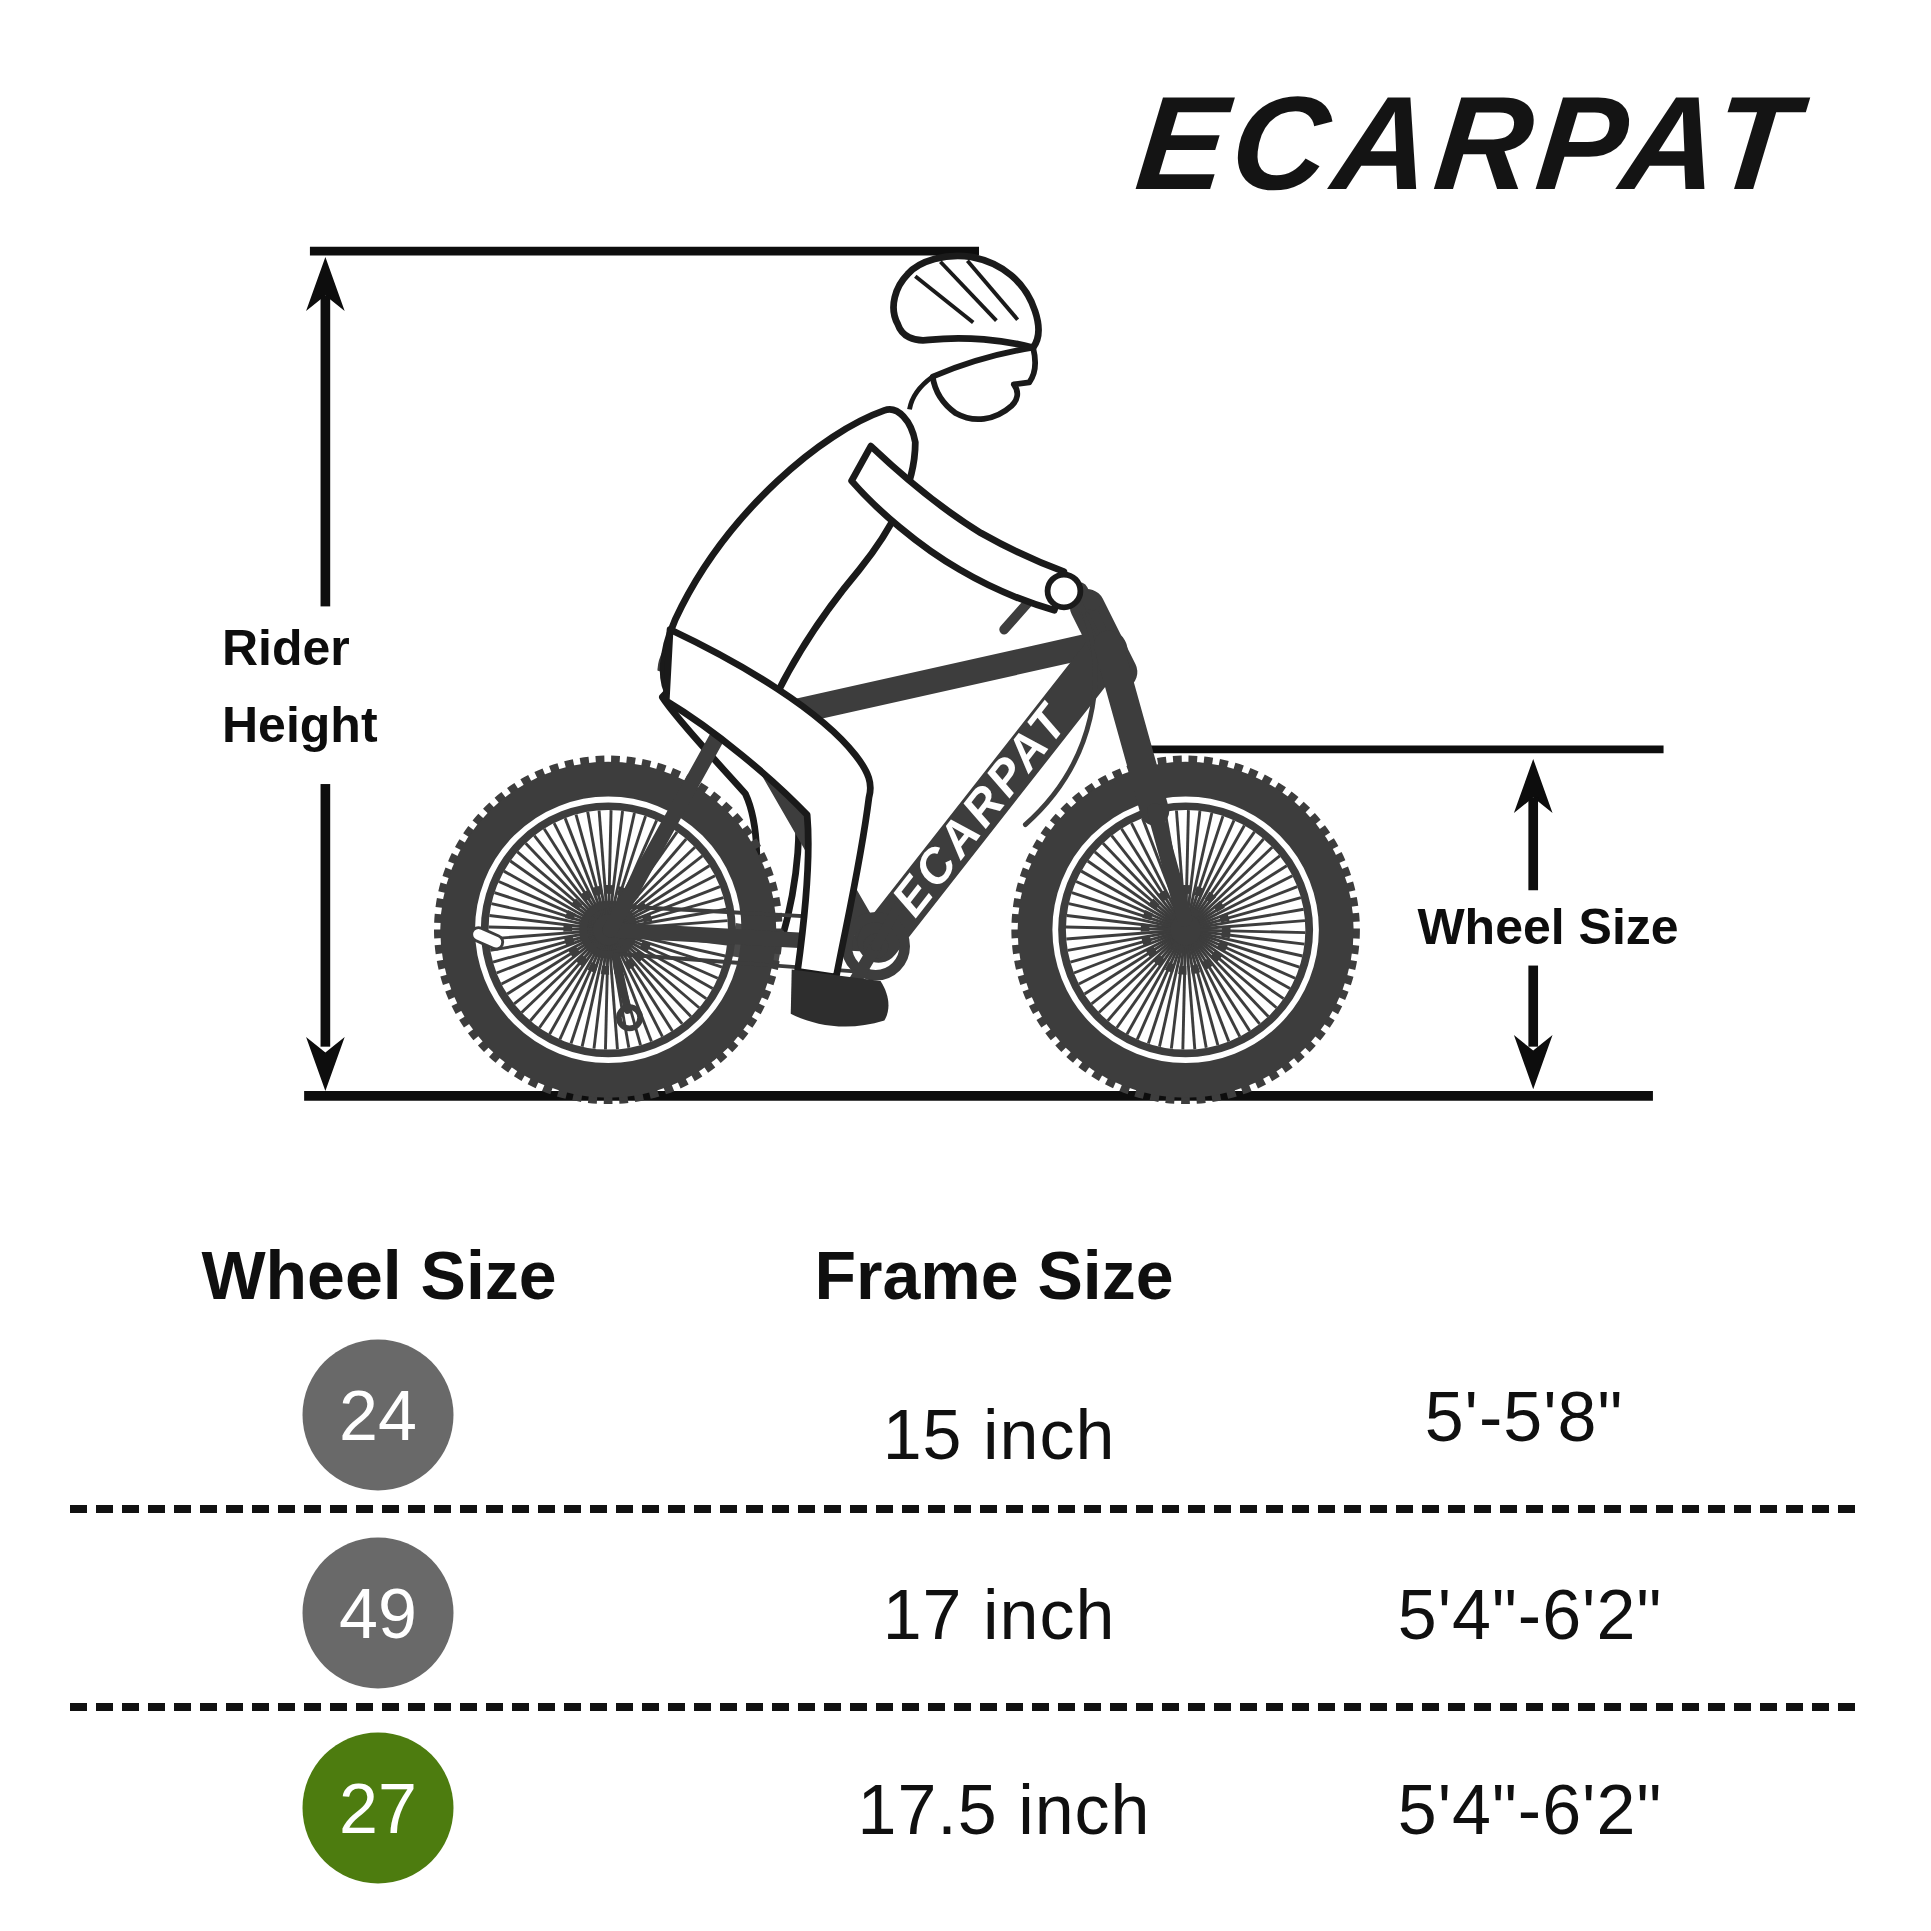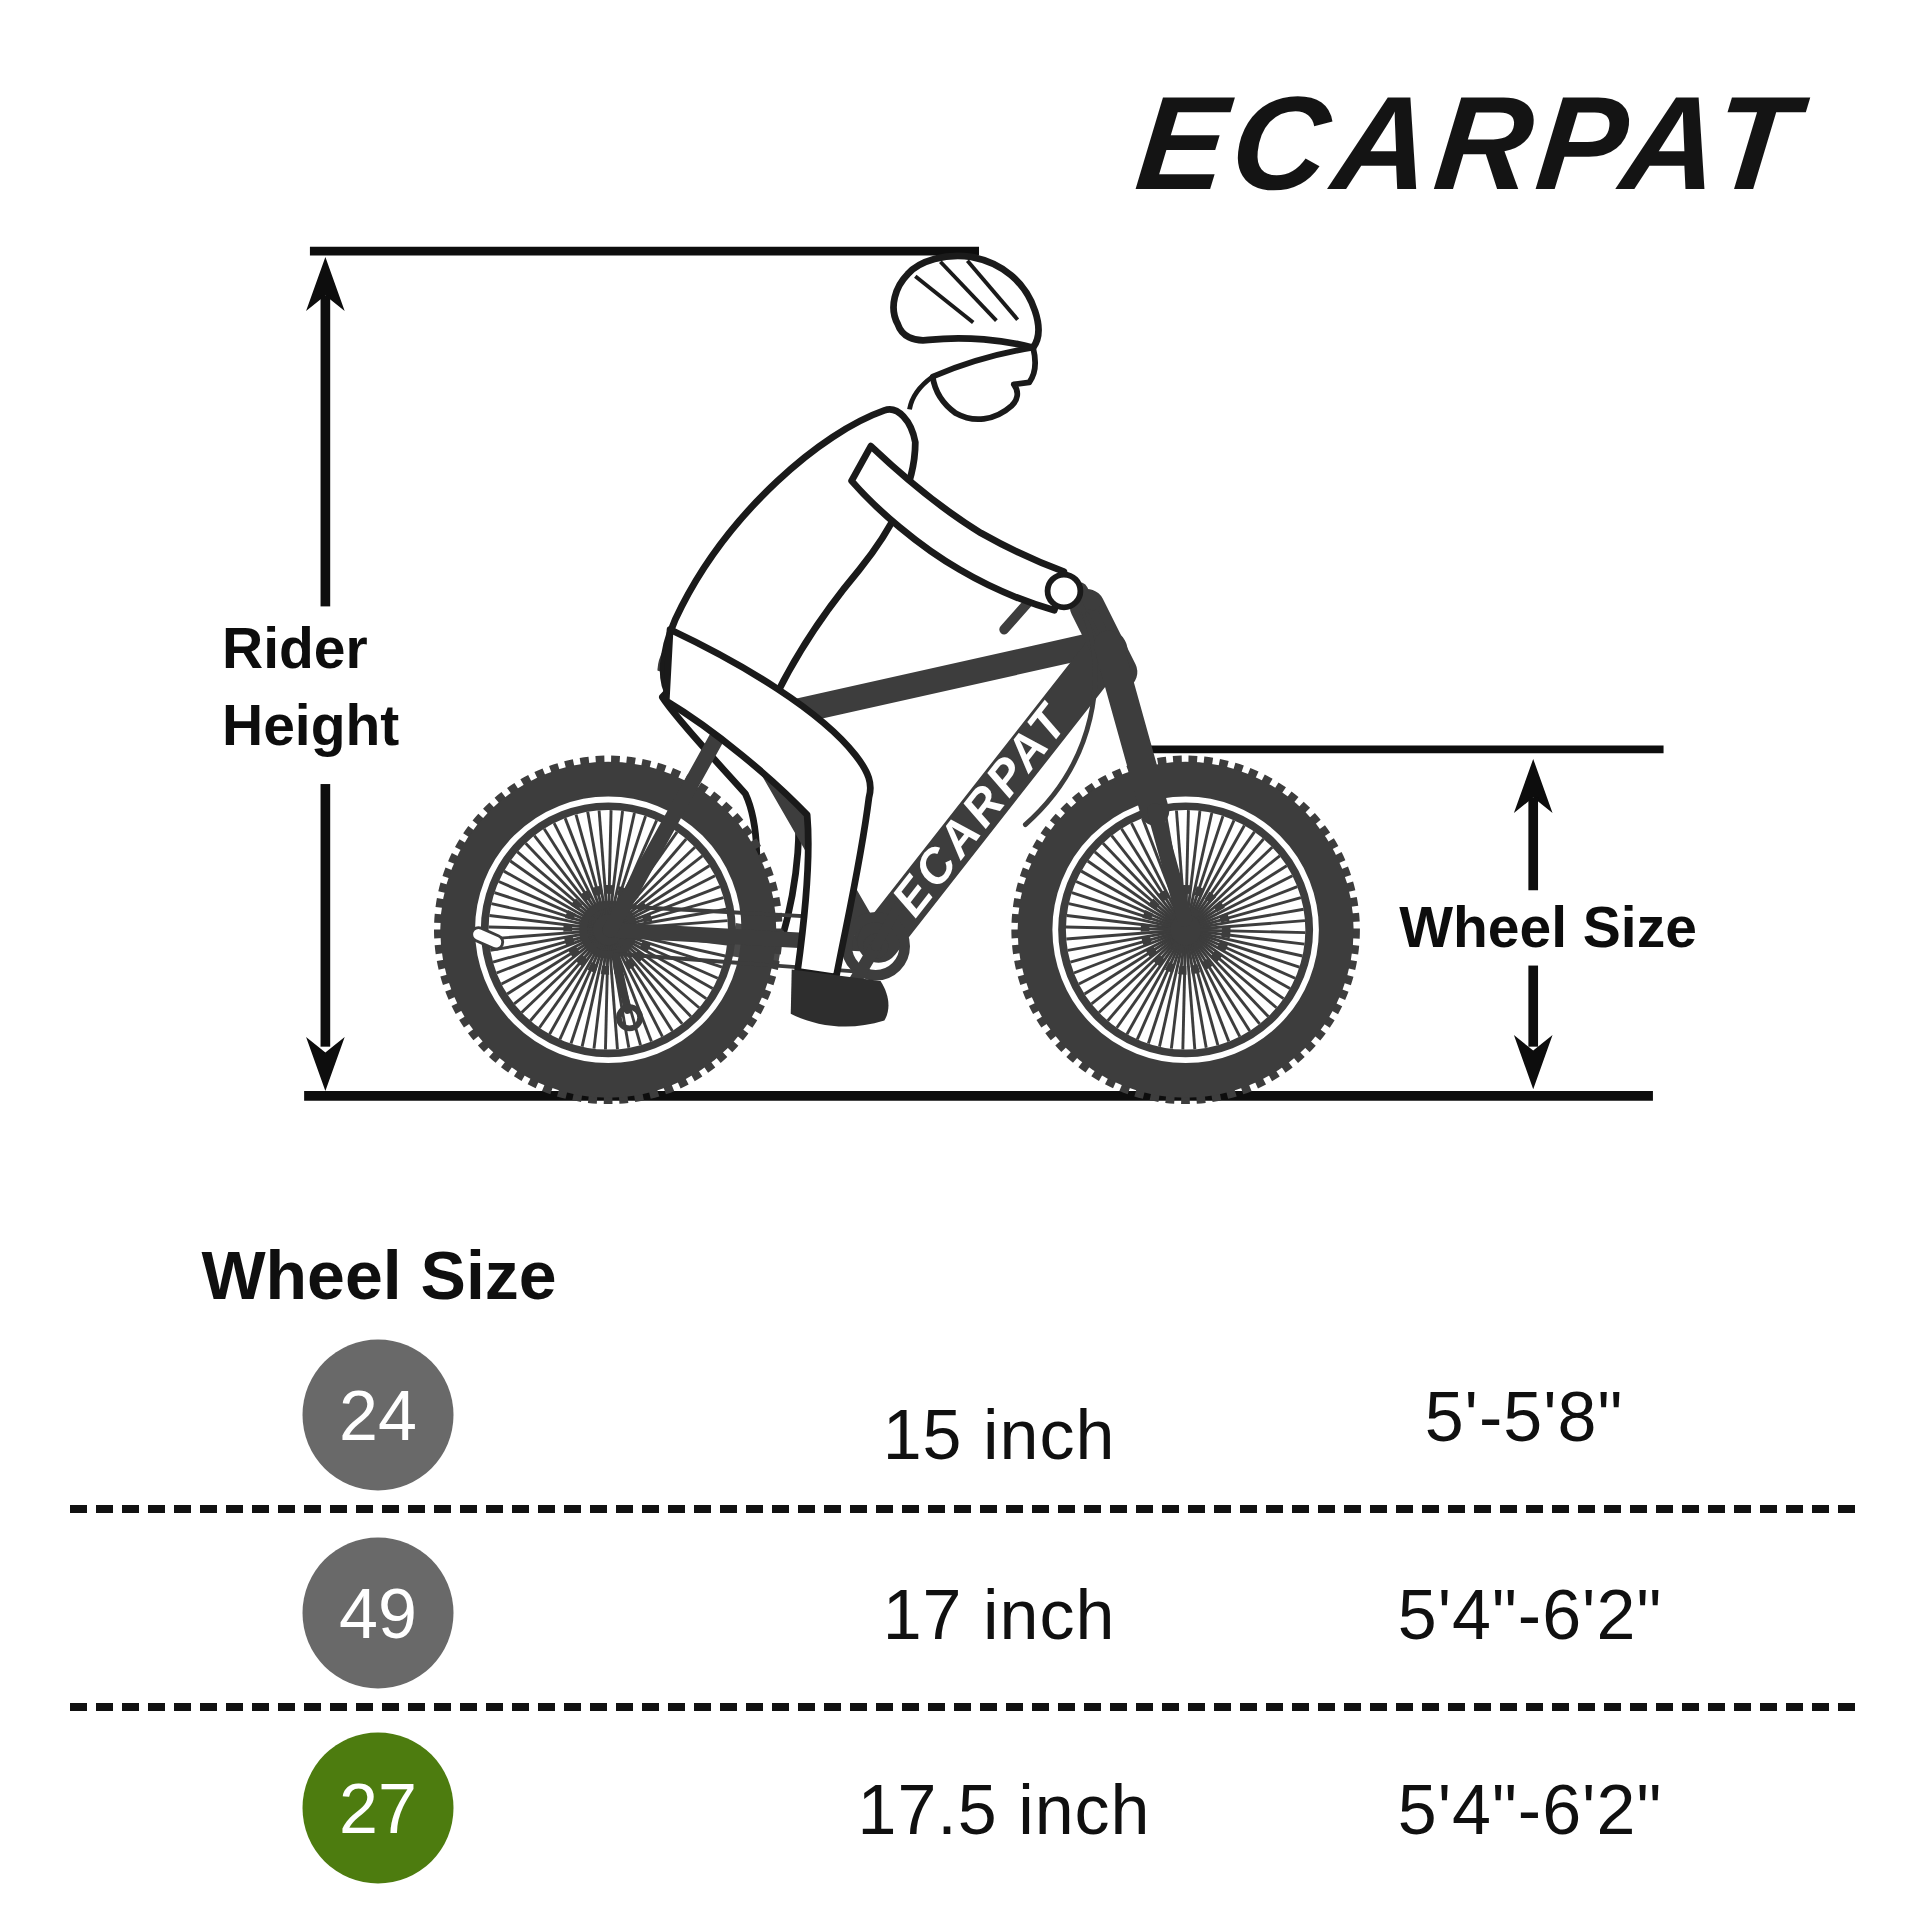--- a/index.html
+++ b/index.html
@@ -14,21 +14,21 @@
     display:flex;align-items:center;justify-content:center;
     font-size:133px;font-weight:800;font-style:italic;
     letter-spacing:5.8px;color:#141414;transform:skewX(-6deg);
     white-space:nowrap;
   }
   
   .diagram{position:absolute;left:0;top:0;width:1931px;height:1207px;}
   .diagram svg{position:absolute;left:0;top:0;}
   .dim-label{
     position:absolute;font-weight:800;color:#0d0d0d;
-    font-size:57px;line-height:77px;white-space:nowrap;
+    font-size:50px;line-height:77px;white-space:nowrap;
   }
   .rider-height-label{left:222px;top:610px;text-align:left;}
   .wheel-size-label{left:1548px;top:927px;transform:translate(-50%,-50%);}
   
   .size-table{position:absolute;left:0;top:1207px;width:1931px;height:724px;}
   .th{
     position:absolute;transform:translate(-50%,-50%);
     font-size:68px;font-weight:800;color:#0f0f0f;white-space:nowrap;
   }
   .badge{
@@ -227,20 +227,21 @@
   <div class="dim-label rider-height-label">
     <div>Rider</div>
     <div>Height</div>
   </div>
   <div class="dim-label wheel-size-label">Wheel Size</div>
 </div>
 
 <div class="size-table">
 
   <div class="th" style="left:379px;top:68px;">Wheel Size</div>
+  <div class="th" style="left:994px;top:68px;">Frame Size</div>
 
   <div>
     <div class="badge" style="left:378px;top:208px;background:#696969;">
       <span>24</span>
     </div>
     <div class="cell" style="left:999px;top:228px;">15 inch</div>
     <div class="cell" style="left:1524px;top:210px;">5'-5'8"</div>
   </div>
   <div class="divider" style="top:298px;"></div>
 

